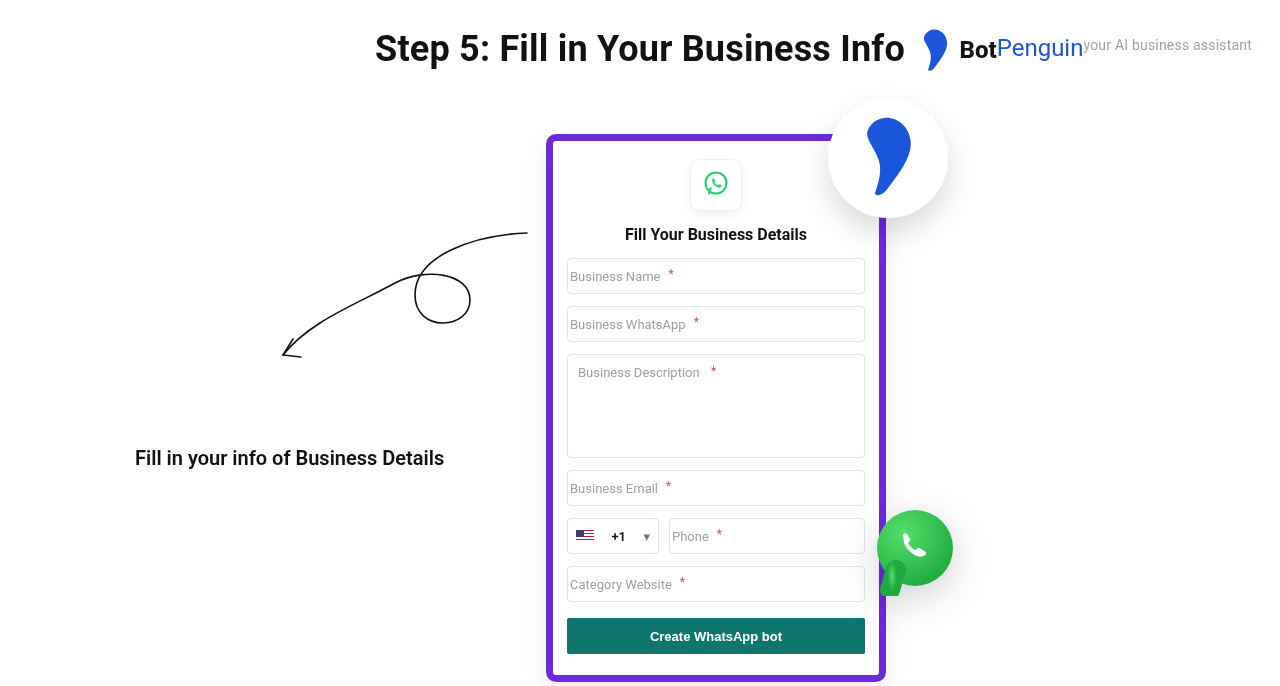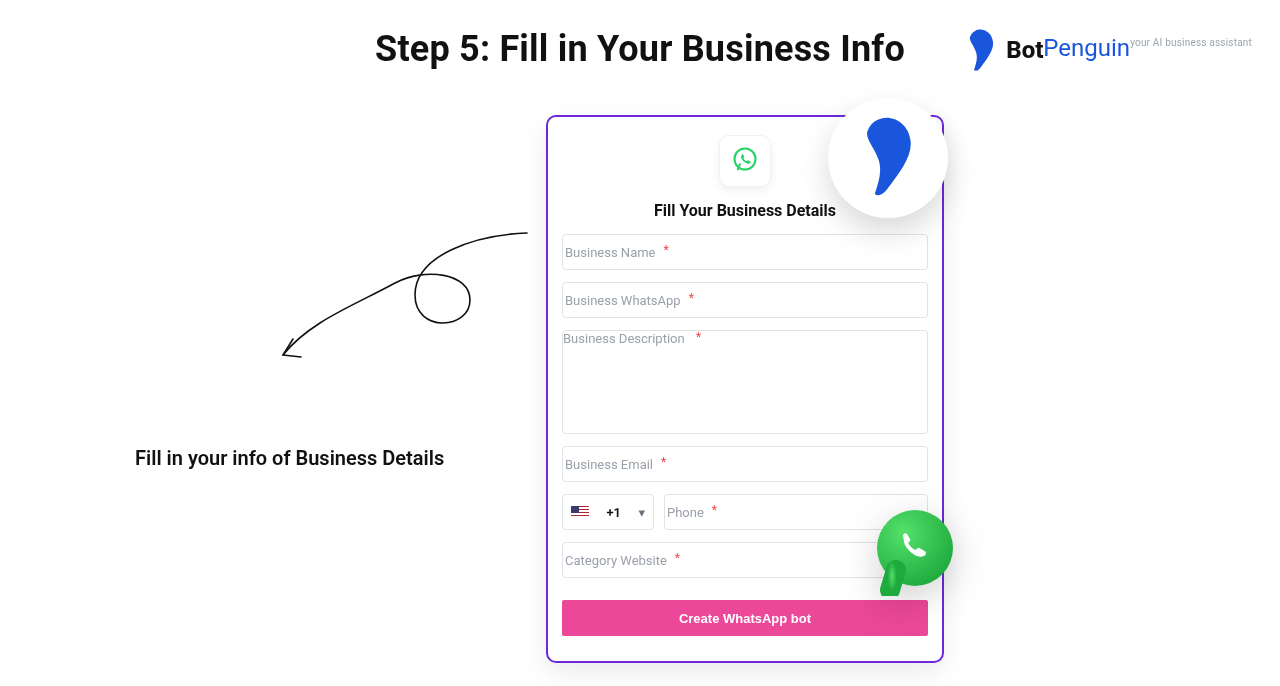--- a/index.html
+++ b/index.html
@@ -20,41 +20,41 @@
   
   .brand {
     position: absolute;
     top: 28px; right: 28px;
     display: flex; align-items: center; gap: 8px;
   }
   .brand-mark svg { display:block; }
   .brand-text { display:flex; flex-direction:row; line-height:1; }
   .brand-text .line1 { font-size: 24px; font-weight: 800; color:#111; }
   .brand-text .line2 { font-size: 24px; font-weight: 400; color:#1a56db; margin-top:-2px; }
-  .brand-text .tagline { font-size: 10px; color:#9ca3af; margin-top:0; letter-spacing:.2px; }
+  .brand-text .tagline { font-size: 14px; color:#9ca3af; margin-top:0; letter-spacing:.2px; }
 
   
   .annotation {
     position: absolute;
     left: 135px; top: 398px;
     font-size: 20px; font-weight: 600; color:#111;margin-top:48px;
   }
   .arrow {
     position: absolute;
     left: 265px; top: 225px;
     width: 270px; height: 160px;
   }
 
   
   .card {
     position: absolute;
-    left: 546px; top: 115px;
-    width: 398px; height: 548px;
+    left: 546px; top: 134px;
+    width: 340px; height: 548px;
     background: #fff;
-    border: 2px solid #6d28d9;
+    border: 7px solid #6d28d9;
     border-radius: 10px;
     box-shadow: 0 10px 26px rgba(0,0,0,0.08);
     padding: 18px 14px 14px 14px;
   }
   .card-header { display:flex; flex-direction:column; align-items:center; gap: 14px; margin-bottom: 14px; }
   .wa-chip {
     width: 52px; height: 52px; border-radius: 10px;
     background:#fff; border:1px solid #eef0f2;
     box-shadow: 0 4px 10px rgba(0,0,0,0.06);
     display:flex; align-items:center; justify-content:center;
@@ -63,35 +63,35 @@
 
   .form { display:flex; flex-direction:column; gap: 12px; margin-top: 8px; }
   .field, .textarea, .select, .phone {
     width: 100%;
     border: 1px solid #dfe3e8;
     border-radius: 4px;
     background: #fff;
     font-size: 13px; color:#6b7280;
   }
   .field { height: 36px; padding: 0 2px; display:flex; align-items:center; }
-  .textarea { height: 104px; }
+  .textarea { height: 104px; padding: 10px; }
   .row { display:flex; gap: 10px; }
   .select { height: 36px; width: 92px; display:flex; align-items:center; justify-content:space-between; padding: 0 8px; gap:6px; }
   .select .flag { width:18px; height:12px; display:inline-block; }
   .select .dial { color:#111; font-weight:600; font-size:13px; }
   .select .caret { color:#6b7280; }
   .phone-input { flex:1; }
   .req { color:#ef4444; margin-left:8px; font-size:12px; position:relative; top:-2px; }
   .placeholder { color:#9aa1aa; font-size: 13px; }
 
   .cta {
-    margin-top: 10px;
+    margin-top: 4px;
     height: 36px;
     border: none; border-radius: 2px;
-    background: #ec4899; color: #fff;
+    background: #0f766e; color: #fff;
     font-size: 13px; font-weight: 600;
     cursor: pointer;
   }
 
   
   .coin {
     position: absolute;
     left: 828px; top: 98px;
     width: 120px; height: 120px;
     border-radius: 50%;

